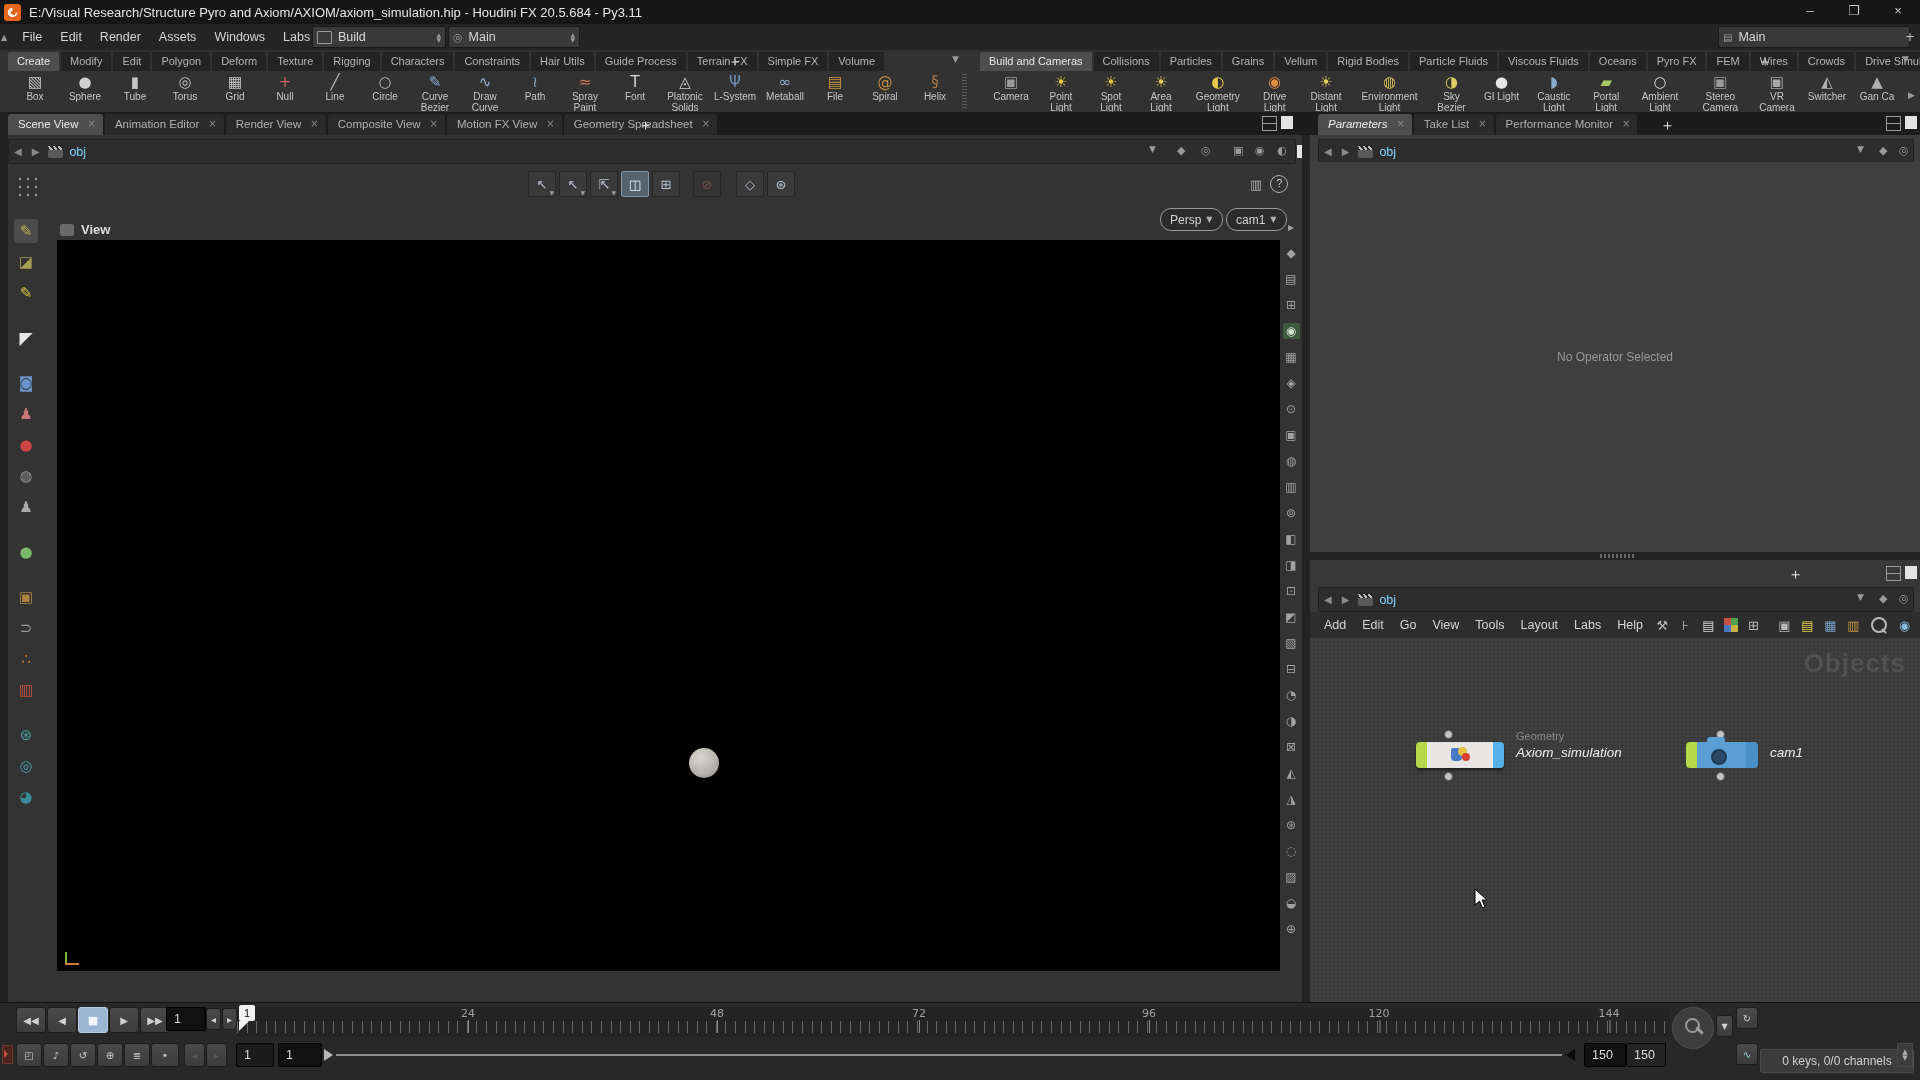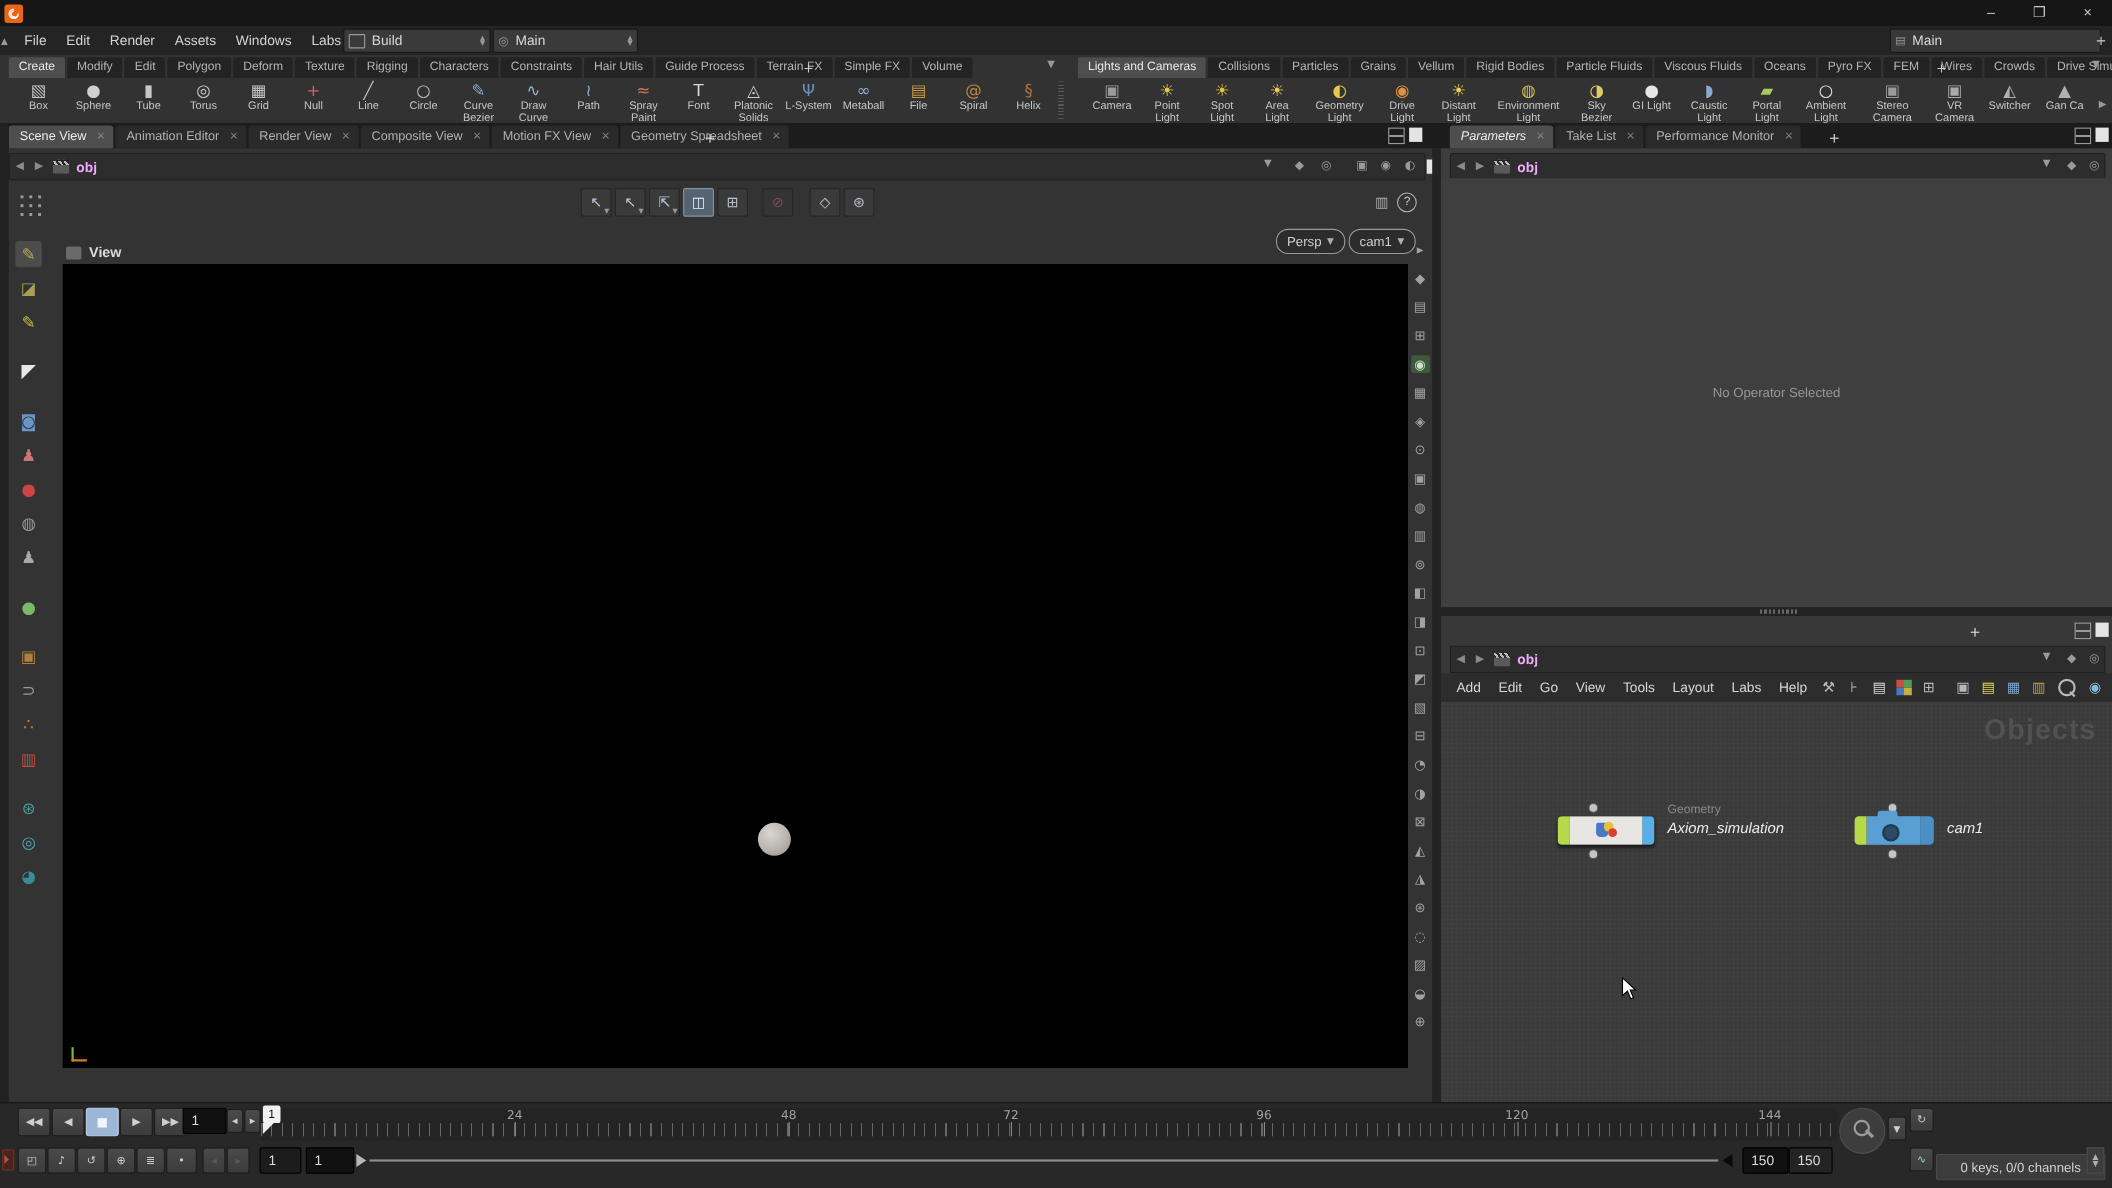--- a/index.html
+++ b/index.html
@@ -48,21 +48,21 @@
   .cornerics{position:absolute;display:flex;gap:4px;}
   .ci1{width:13px;height:13px;border:1px solid #9a9a9a;background:linear-gradient(0deg,transparent 45%,#9a9a9a 45%,#9a9a9a 55%,transparent 55%);}
   .ci2{width:12px;height:13px;background:#e4e4e4;}
 
   
   .pathbar{height:23px;background:#2d2d2d;border:1px solid #202020;border-radius:2px;display:flex;align-items:center;}
   .navar{color:#8a8a8a;font-size:10px;padding:0 5px;}
   .clapper{width:15px;height:13px;margin:0 6px 0 4px;background:#5a5a5a;border-radius:2px;
      background-image:linear-gradient(#222 0, #222 1px, transparent 1px),repeating-linear-gradient(55deg,#2a2a2a 0 2px,#bbb 2px 4px);
      background-size:100% 100%,100% 5px;background-repeat:no-repeat;}
-  .pathtxt{color:#f0abfc;font-size:12.5px;font-weight:bold;}
+  .pathtxt{color:#7dd3fc;font-size:12.5px;}
   .pbic{position:absolute;color:#9a9a9a;font-size:11px;top:4px;}
 
   
   #scenepane{left:0;top:135px;width:1302px;height:867px;background:#333;}
   #vp-toolbar .vbtn{width:26px;height:24px;background:#3a3a3a;border:1px solid #262626;border-radius:2px;
       display:flex;align-items:center;justify-content:center;color:#b8c2d0;font-size:13px;position:relative;margin-right:3px;}
   #vp-toolbar .vbtn .caret{position:absolute;right:1px;bottom:0;font-size:6px;color:#999;}
   #vp-toolbar .hl{background:#55626f;border-color:#8494a4;color:#e8eef4;}
   #vp-toolbar .dis{color:#7a5050;background:#343434;}
   #viewport{left:57px;top:105px;width:1223px;height:731px;background:#000;}
@@ -156,20 +156,21 @@
 <body>
 
 <div id="app">
 
   <div id="titlebar" class="abs">
     <div id="logo">
       <svg width="13" height="13" viewBox="0 0 16 16">
           <path d="M8 3 a5 5 0 1 0 5 5 a4 4 0 0 1 -8 0 a3 3 0 0 1 3 -3" fill="none" stroke="#fff" stroke-width="1.7"></path>
         </svg>
     </div>
+    <span id="title-text">E:/Visual Research/Structure Pyro and Axiom/AXIOM/axiom_simulation.hip - Houdini FX 20.5.684 - Py3.11</span>
     <div id="win-controls">
       <div class="winbtn">–</div>
       <div class="winbtn">❐</div>
       <div class="winbtn">×</div>
     </div>
   </div>
 
   <div id="menubar" class="abs">
     <span class="g" style="font-size:8px;color:#999;margin-left:1px;">▲</span>
     <div class="flex" style="margin-left:6px;">
@@ -217,21 +218,21 @@
         <span class="stab">Constraints</span>
         <span class="stab">Hair Utils</span>
         <span class="stab">Guide Process</span>
         <span class="stab">Terrain FX</span>
         <span class="stab">Simple FX</span>
         <span class="stab">Volume</span>
     </div>
     <span class="shelfplus abs g" style="left:722px;top:3px;">＋</span>
     <span class="shelfdrop abs g" style="left:952px;">▼</span>
     <div class="shelftabs" style="left:980px;">
-      <span class="stab">Lights and Cameras</span>
+      <span class="stab">Build and Cameras</span>
         <span class="stab">Collisions</span>
         <span class="stab">Particles</span>
         <span class="stab">Grains</span>
         <span class="stab">Vellum</span>
         <span class="stab">Rigid Bodies</span>
         <span class="stab">Particle Fluids</span>
         <span class="stab">Viscous Fluids</span>
         <span class="stab">Oceans</span>
         <span class="stab">Pyro FX</span>
         <span class="stab">FEM</span>

